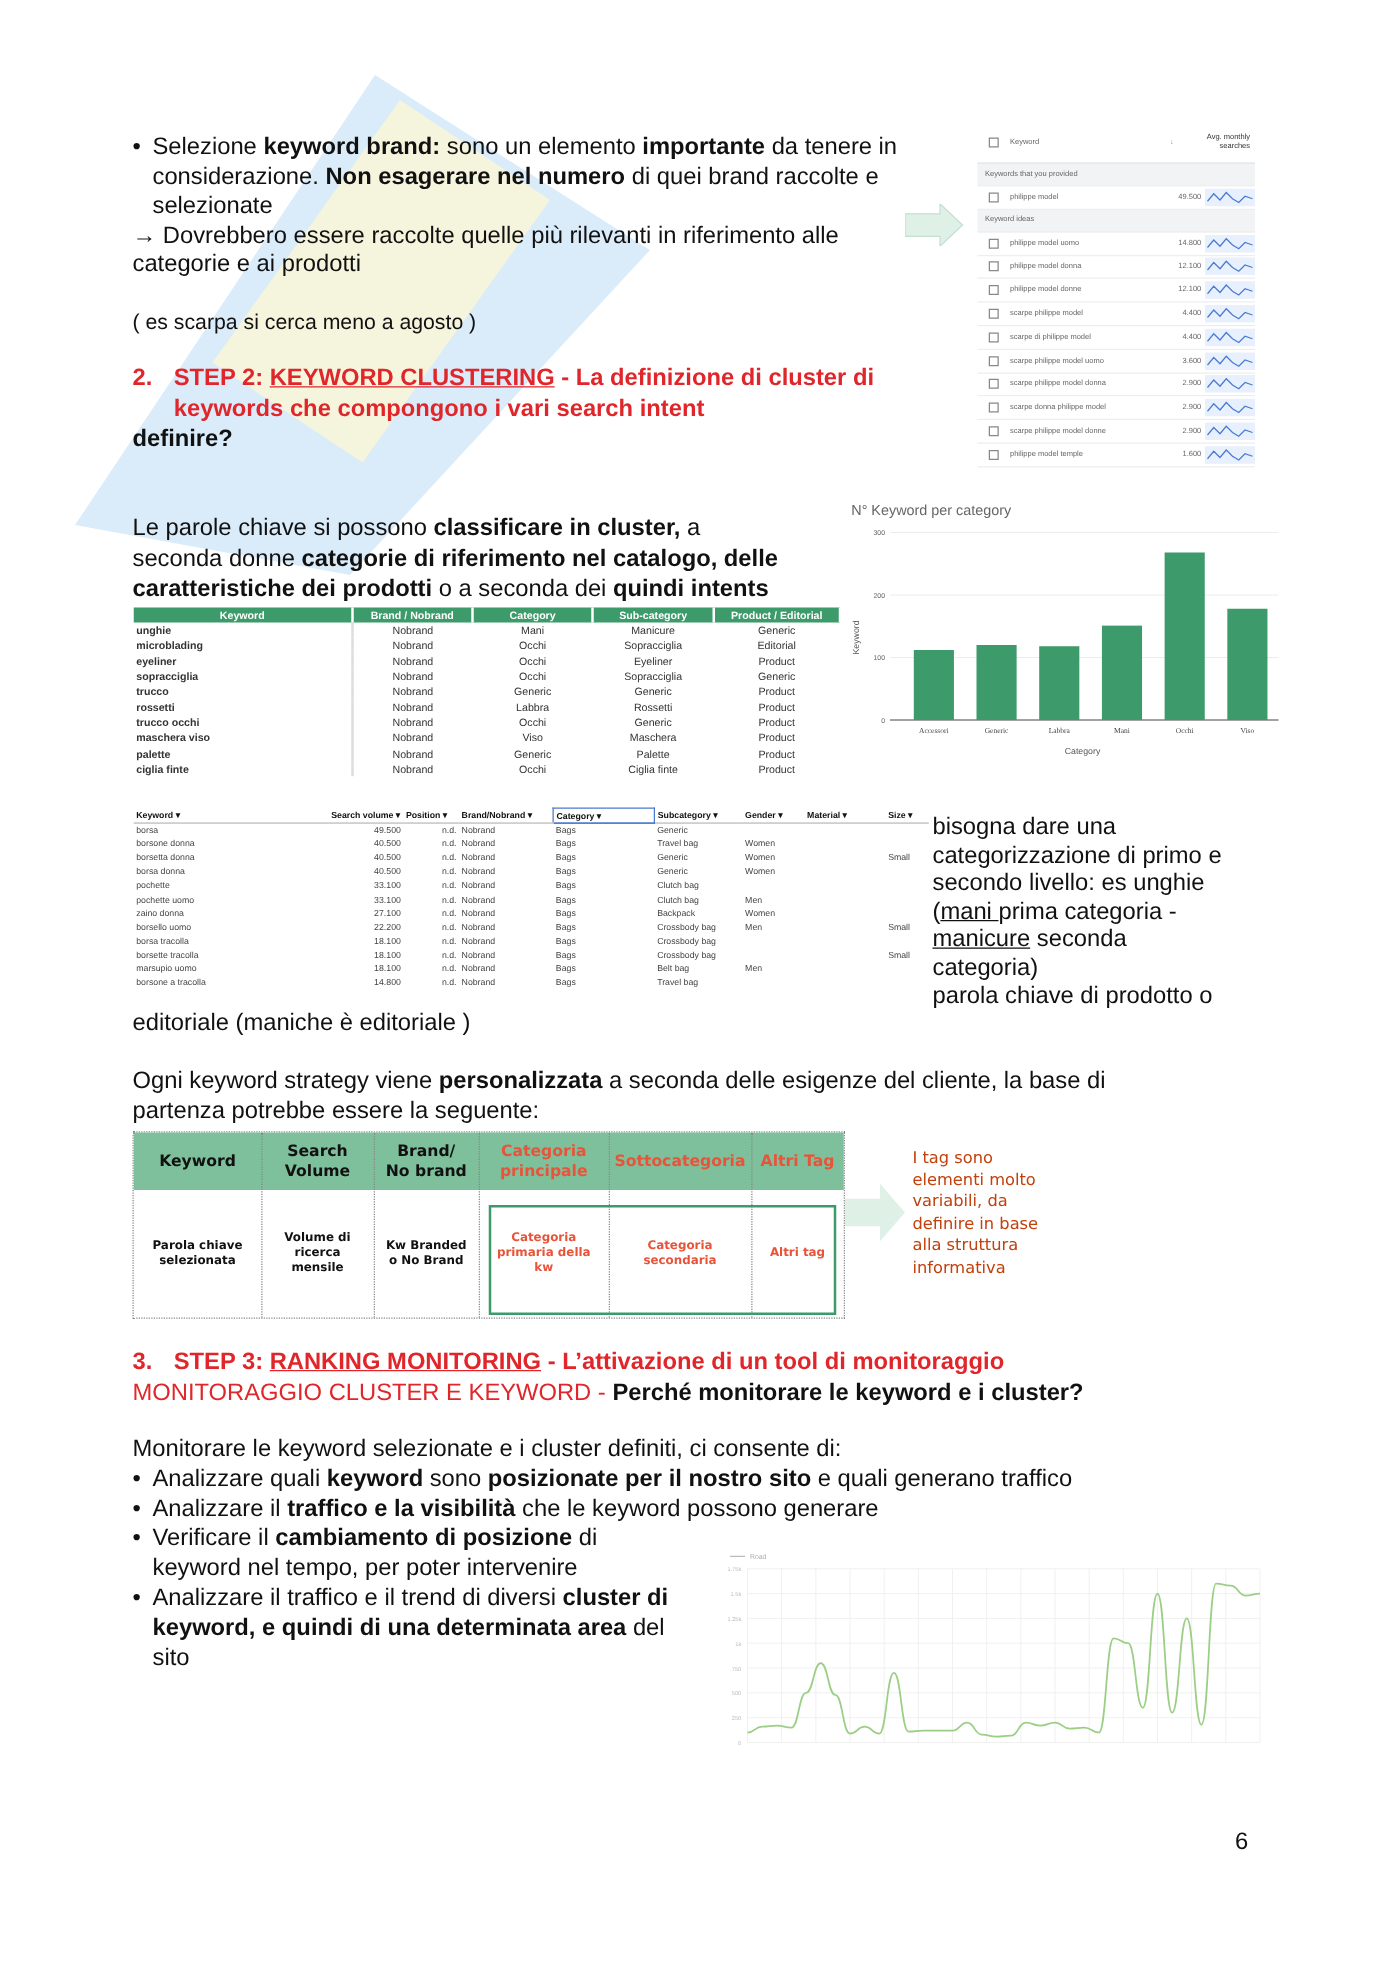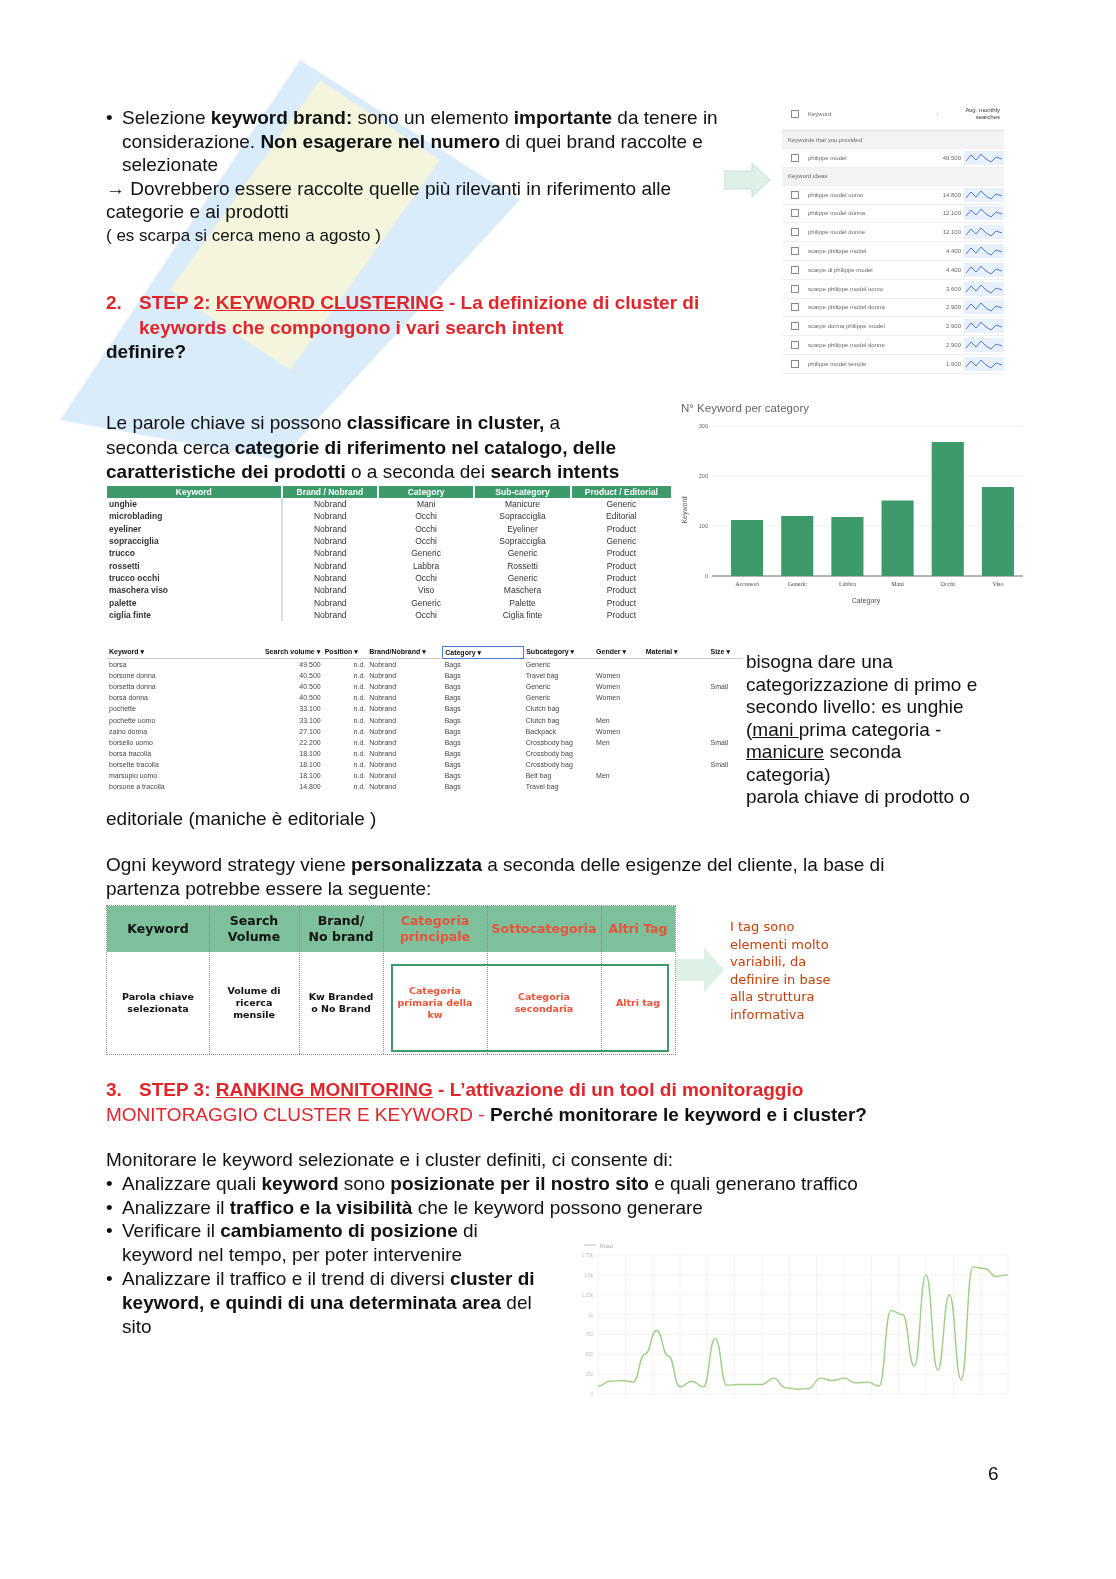--- a/index.html
+++ b/index.html
@@ -67,21 +67,21 @@
 
 <div class="abs txt" style="left:106px; top:106px;">
   <div style="position:relative; padding-left:16px;">
     <span class="abs" style="left:0; top:0;">•</span>
     <span>Selezione </span><b>keyword brand:</b><span> sono un elemento </span><b>importante</b><span> da tenere in</span><br>
     <span>considerazione. </span><b>Non esagerare nel numero</b><span> di quei brand raccolte e</span><br>
     <span>selezionate</span>
   </div>
   <div>→ Dovrebbero essere raccolte quelle più rilevanti in riferimento alle</div>
   <div>categorie e ai prodotti</div>
-  <div style="font-size:17px;">( es scarpa si cerca meno a agosto )</div>
+  <div style="margin-top:22px; font-size:17px;">( es scarpa si cerca meno a agosto )</div>
 </div>
 
 <svg class="arrow" style="left:724px; top:163px;" width="48" height="34">
   <polygon points="0,8 28,8 28,0 46,17 28,34 28,26 0,26" fill="#dff0e6" stroke="#c3e0cf" stroke-width="1"></polygon>
 </svg>
 
 <div class="abs kp">
   <div class="kp-head">
     <span class="kp-cb"></span>
     <span class="kp-kw">Keyword</span>
@@ -188,22 +188,22 @@
   <div class="red" style="font-weight:bold; position:relative; padding-left:33px;">
     <span class="abs" style="left:0;">2.</span>
     <span>STEP 2: </span><span class="u">KEYWORD CLUSTERING</span><span> - La definizione di cluster di</span><br>
     <span>keywords che compongono i vari search intent</span>
   </div>
   <div><b>definire?</b></div>
 </div>
 
 <div class="abs txt" style="left:106px; top:411px; line-height:24.5px;">
   <div><span>Le parole chiave si possono </span><b>classificare in cluster,</b><span> a</span></div>
-  <div><span>seconda cerca </span><b>categorie di riferimento nel catalogo, delle</b></div>
-  <div><b>caratteristiche dei prodotti</b><span> o a seconda dei </span><b>search intents</b></div>
+  <div><span>seconda donne </span><b>categorie di riferimento nel catalogo, delle</b></div>
+  <div><b>caratteristiche dei prodotti</b><span> o a seconda dei </span><b>quindi intents</b></div>
 </div>
 
 <table class="abs t1">
   <thead>
       <tr id="t1-head">
         <th style="width: 175px;">Keyword</th>
         <th style="width: 95px;">Brand / Nobrand</th>
         <th style="width: 95px;">Category</th>
         <th style="width: 95px;">Sub-category</th>
         <th style="width: 100px;">Product / Editorial</th>

